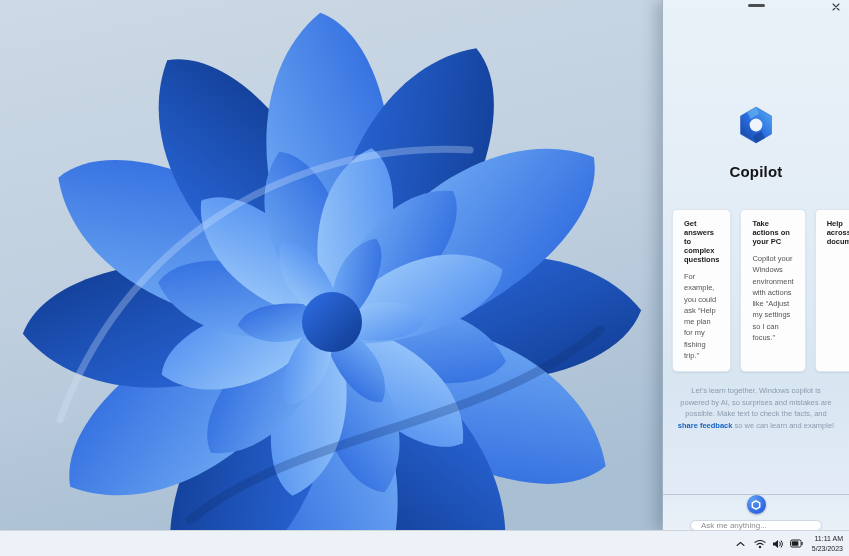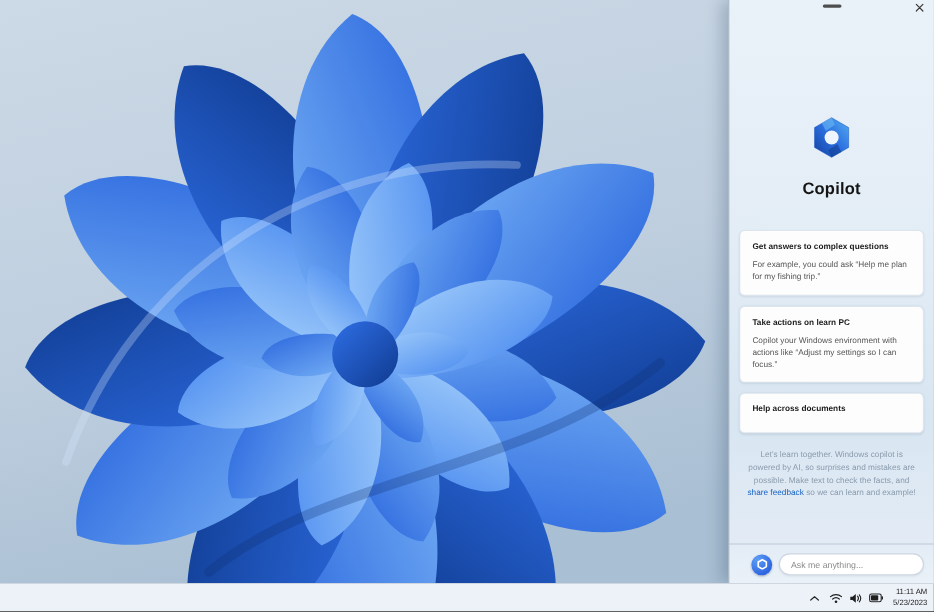--- a/index.html
+++ b/index.html
@@ -13,30 +13,30 @@
   .sidebar{position:absolute;top:0;right:0;width:186px;height:531px;
     background:linear-gradient(180deg,#eaf2f9 0%,#e3edf6 40%,#d8e6f2 72%,#e2ebf5 92%,#eaf1f8 100%);
     border-left:1px solid rgba(110,130,150,.55);
     box-shadow:-6px 0 14px rgba(40,60,90,.28);}
   .drag-handle{width:17px;height:3px;border-radius:2px;background:#4d4d4d;margin:4px auto 0;}
   .close-btn{position:absolute;top:1px;right:6px;width:14px;height:12px;
     display:flex;align-items:center;justify-content:center;color:#3c3c3c;cursor:default;}
   .logo-wrap{width:40px;height:40px;margin:98px auto 0;}
   .cp-title{text-align:center;font-size:15px;font-weight:700;color:#141414;
     margin-top:18px;letter-spacing:.2px;}
-  .cards{margin-top:29px;padding:0 9px;display:flex;flex-direction:column;gap:9px;justify-content:space-between;}
+  .cards{margin-top:29px;padding:0 9px;display:flex;flex-direction:row;gap:9px;justify-content:space-between;}
   .card{background:#fdfdfe;border:1px solid rgba(205,216,228,.65);border-radius:5px;
     padding:9px 11px 10px;box-shadow:0 1px 2px rgba(30,50,80,.10);}
   .card-title{font-size:7.5px;font-weight:700;color:#1b1b1b;margin-bottom:7px;}
   .card-body{font-size:7.5px;color:#565656;line-height:1.5;}
   .footer{margin:13px 13px 0;text-align:center;font-size:7.5px;line-height:1.55;color:#8b9bac;}
-  .footer .link{color:#1763c4;font-weight:400;text-decoration:none;}
+  .footer .link{color:#1763c4;font-weight:700;text-decoration:none;}
   .ask-bar{position:absolute;left:0;right:0;bottom:0;height:37px;
     border-top:1px solid rgba(140,158,178,.45);
-    display:flex;align-items:center;gap:6px;padding:0 20px;box-sizing:border-box;}
+    display:flex;align-items:center;gap:6px;padding:0 7px;box-sizing:border-box;flex-direction:column;}
   .mini-cp{width:19px;height:19px;border-radius:50%;flex:0 0 auto;
     background:radial-gradient(circle at 30% 25%,#5d9ef4,#2c63e0 75%);
     display:flex;align-items:center;justify-content:center;box-shadow:0 1px 2px rgba(20,40,90,.35);}
   .ask-input{flex:1;height:18px;border-radius:10px;border:1px solid #cdd6e1;background:#fff;
     font-family:"Liberation Sans",sans-serif;font-size:8px;color:#333;padding:0 10px;outline:none;
     box-shadow:0 1px 2px rgba(30,50,80,.08);}
   .ask-input::placeholder{color:#8c8c8c;}
 
   
   .taskbar{position:absolute;left:0;bottom:0;width:849px;height:25px;
@@ -147,21 +147,21 @@
       </svg>
     </div>
     <div class="cp-title">Copilot</div>
 
     <div class="cards">
       <div class="card">
         <div class="card-title">Get answers to complex questions</div>
         <div class="card-body">For example, you could ask “Help me plan for my fishing trip.”</div>
       </div>
       <div class="card">
-        <div class="card-title">Take actions on learn PC</div>
+        <div class="card-title">Take actions on your PC</div>
         <div class="card-body">Copilot your Windows environment with actions like “Adjust my settings so I can focus.”</div>
       </div>
       <div class="card">
         <div class="card-title">Help across documents</div>
       </div>
     </div>
 
     <div class="footer"><span>Let's learn together. Windows copilot is powered by AI, so surprises and mistakes are possible. Make text to check the facts, and </span><a class="link" href="#">share feedback</a><span> so we can learn and example!</span></div>
 
     <div class="ask-bar">

